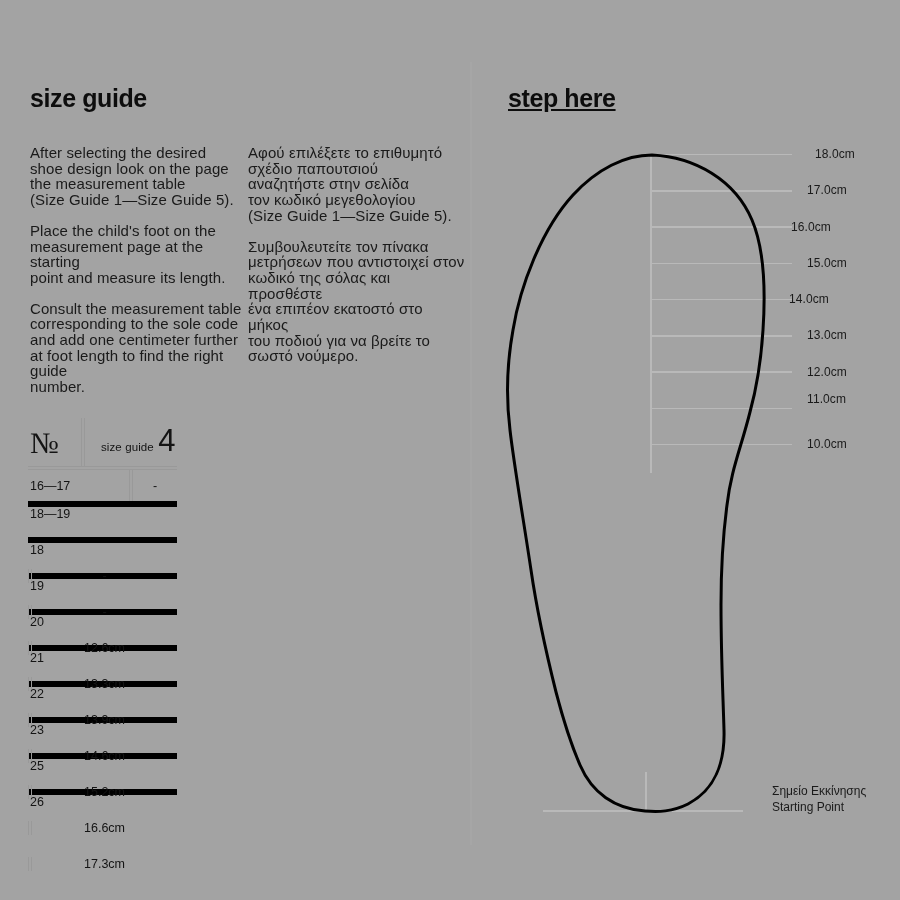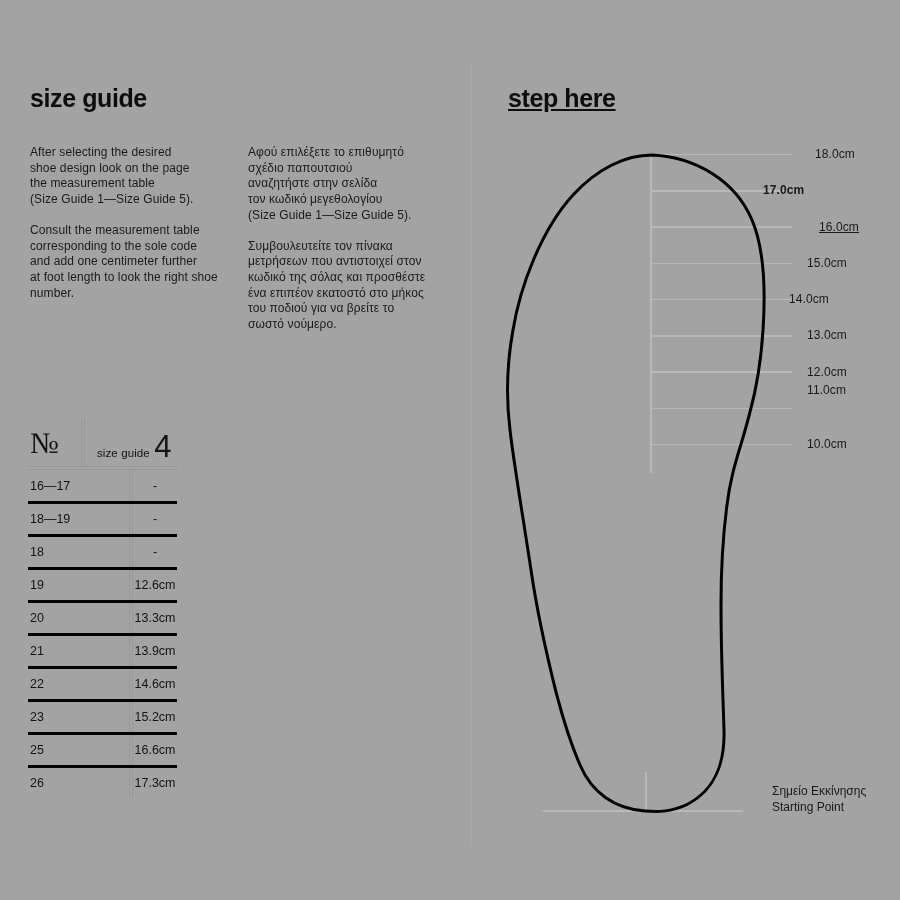--- a/index.html
+++ b/index.html
@@ -11,35 +11,35 @@
     position:absolute;margin:0;font-size:25px;font-weight:bold;letter-spacing:-0.4px;
     color:#0d0d0d;
   }
   #title-left{left:30px;top:84px;}
   #title-right{left:508px;top:84px;text-decoration:underline;}
 
   .col{position:absolute;top:145px;width:218px;}
   .col.en{left:30px;}
   .col.el{left:248px;}
   .col p{
-    margin:0 0 15px 0;font-size:12px;line-height:15.7px;color:#1a1a1a;
+    margin:0 0 15px 0;font-size:15px;line-height:15.7px;color:#1a1a1a;
     white-space:pre-line;letter-spacing:0.1px;
   }
 
   
   .sg-table{position:absolute;left:28px;top:418px;width:149px;}
   .thead{display:flex;height:48px;border-bottom:4px double #999;}
   .th-no{width:51px;padding:8px 0 0 2px;font-family:"Liberation Serif",serif;
          font-size:30px;line-height:34px;}
   .th-guide{flex:1;border-left:4px double #999;padding:8px 2px 0 8px;
-            text-align:center;line-height:41px;white-space:nowrap;}
+            text-align:right;line-height:30px;white-space:nowrap;}
   .sg-label{font-size:11.5px;letter-spacing:0.1px;}
   .sg-num{font-size:31px;letter-spacing:-0.5px;}
   .trow{display:flex;height:31px;gap:48px;}
-  .trow + .trow{border-top:3px solid #000000;height:30px;}
+  .trow + .trow{border-top:6px solid #000000;height:30px;flex-direction:column;}
   .td-no{width:51px;padding-left:2px;font-size:12.5px;display:flex;align-items:center;}
   .td-val{flex:1;border-left:4px double #999;font-size:12.5px;
           display:flex;align-items:center;justify-content:center;}
 
   
   .divider{position:absolute;left:470px;top:62px;width:2px;height:783px;background:#a6a6a6;}
 
   
   .rline{position:absolute;height:1.5px;background:#b9b9b9;}
   .rlabel{position:absolute;font-size:12px;line-height:15px;color:#1a1a1a;letter-spacing:0.1px;}
@@ -55,24 +55,27 @@
 
 <div class="page">
 
   <h1 id="title-left">size guide</h1>
 
   <div class="col en">
     <p>After selecting the desired
 shoe design look on the page
 the measurement table
 (Size Guide 1—Size Guide 5).</p>
+    <p>Place the child's foot on the
+measurement page at the starting
+point and measure its length.</p>
     <p>Consult the measurement table
 corresponding to the sole code
 and add one centimeter further
-at foot length to look the right shoe
+at foot length to find the right guide
 number.</p>
   </div>
 
   <div class="col el">
     <p>Αφού επιλέξετε το επιθυμητό
 σχέδιο παπουτσιού
 αναζητήστε στην σελίδα
 τον κωδικό μεγεθολογίου
 (Size Guide 1—Size Guide 5).</p>
     <p>Συμβουλευτείτε τον πίνακα
@@ -136,33 +139,33 @@
   </div>
 
   <div class="divider"></div>
 
   <h1 id="title-right">step here</h1>
 
   <div id="ruler">
       <div class="rline" style="top: 153.75px; left: 651px; width: 141px;"></div>
       <div class="rlabel" style="top: 147px; left: 815px;">18.0cm</div>
       <div class="rline" style="top: 190px; left: 651px; width: 141px;"></div>
-      <div class="rlabel" style="top: 183.25px; left: 763px; font-weight: bold;">17.0cm</div>
+      <div class="rlabel" style="top: 183.25px; left: 807px;">17.0cm</div>
       <div class="rline" style="top: 226.25px; left: 651px; width: 141px;"></div>
-      <div class="rlabel" style="top: 219.5px; left: 819px; text-decoration: underline;">16.0cm</div>
+      <div class="rlabel" style="top: 219.5px; left: 791px;">16.0cm</div>
       <div class="rline" style="top: 262.5px; left: 651px; width: 141px;"></div>
       <div class="rlabel" style="top: 255.75px; left: 807px;">15.0cm</div>
       <div class="rline" style="top: 298.75px; left: 651px; width: 141px;"></div>
       <div class="rlabel" style="top: 292px; left: 789px;">14.0cm</div>
       <div class="rline" style="top: 335px; left: 651px; width: 141px;"></div>
       <div class="rlabel" style="top: 328.25px; left: 807px;">13.0cm</div>
       <div class="rline" style="top: 371.25px; left: 651px; width: 141px;"></div>
       <div class="rlabel" style="top: 364.5px; left: 807px;">12.0cm</div>
       <div class="rline" style="top: 407.5px; left: 651px; width: 141px;"></div>
-      <div class="rlabel" style="top: 383px; left: 807px;">11.0cm</div>
+      <div class="rlabel" style="top: 392px; left: 807px;">11.0cm</div>
       <div class="rline" style="top: 443.75px; left: 651px; width: 141px;"></div>
       <div class="rlabel" style="top: 437px; left: 807px;">10.0cm</div>
     </div>
   <div class="vline"></div>
   <div class="baseline"></div>
   <div class="heel-tick"></div>
 
   <svg class="foot-svg" viewBox="0 0 900 900">
     <path d="M 652 155
              C 695 157 735 180 752 220

